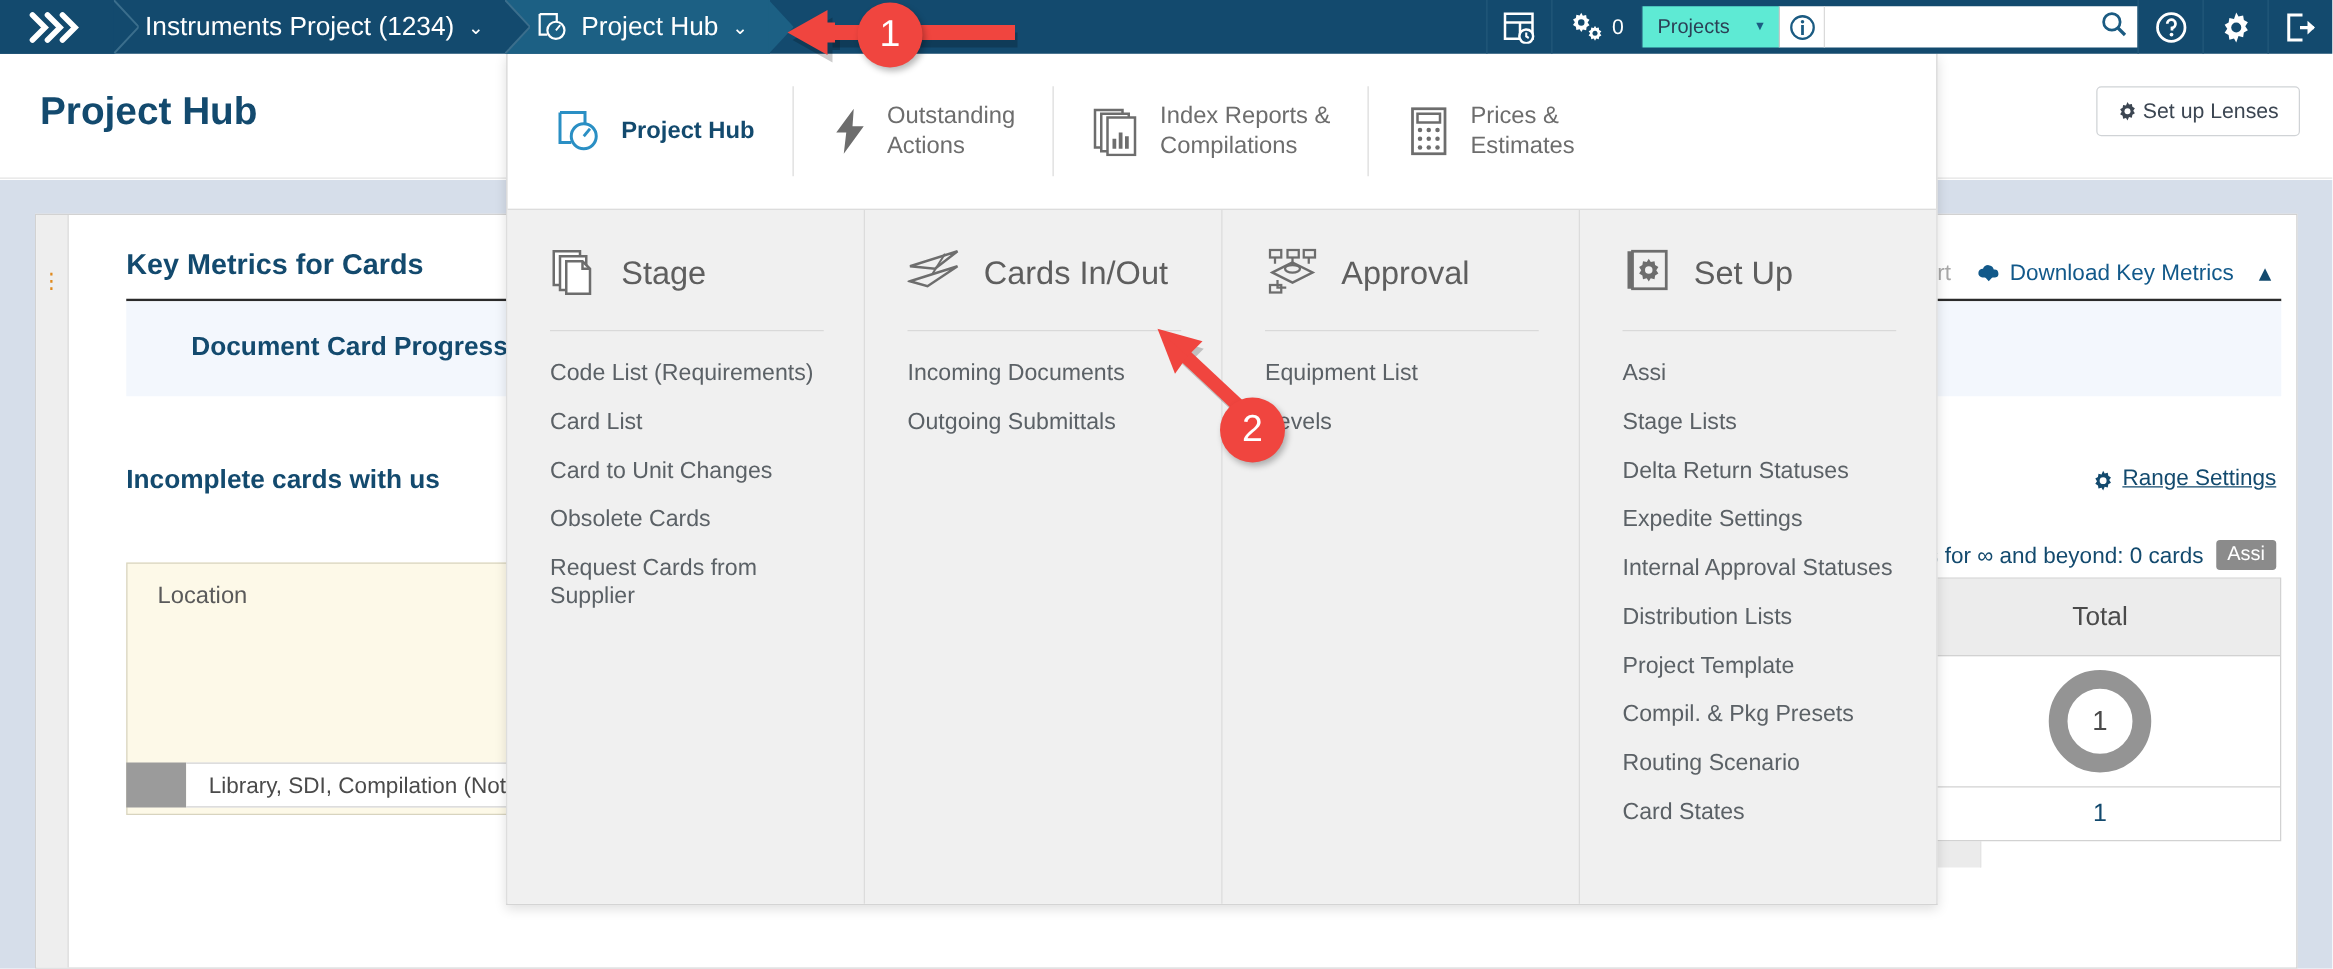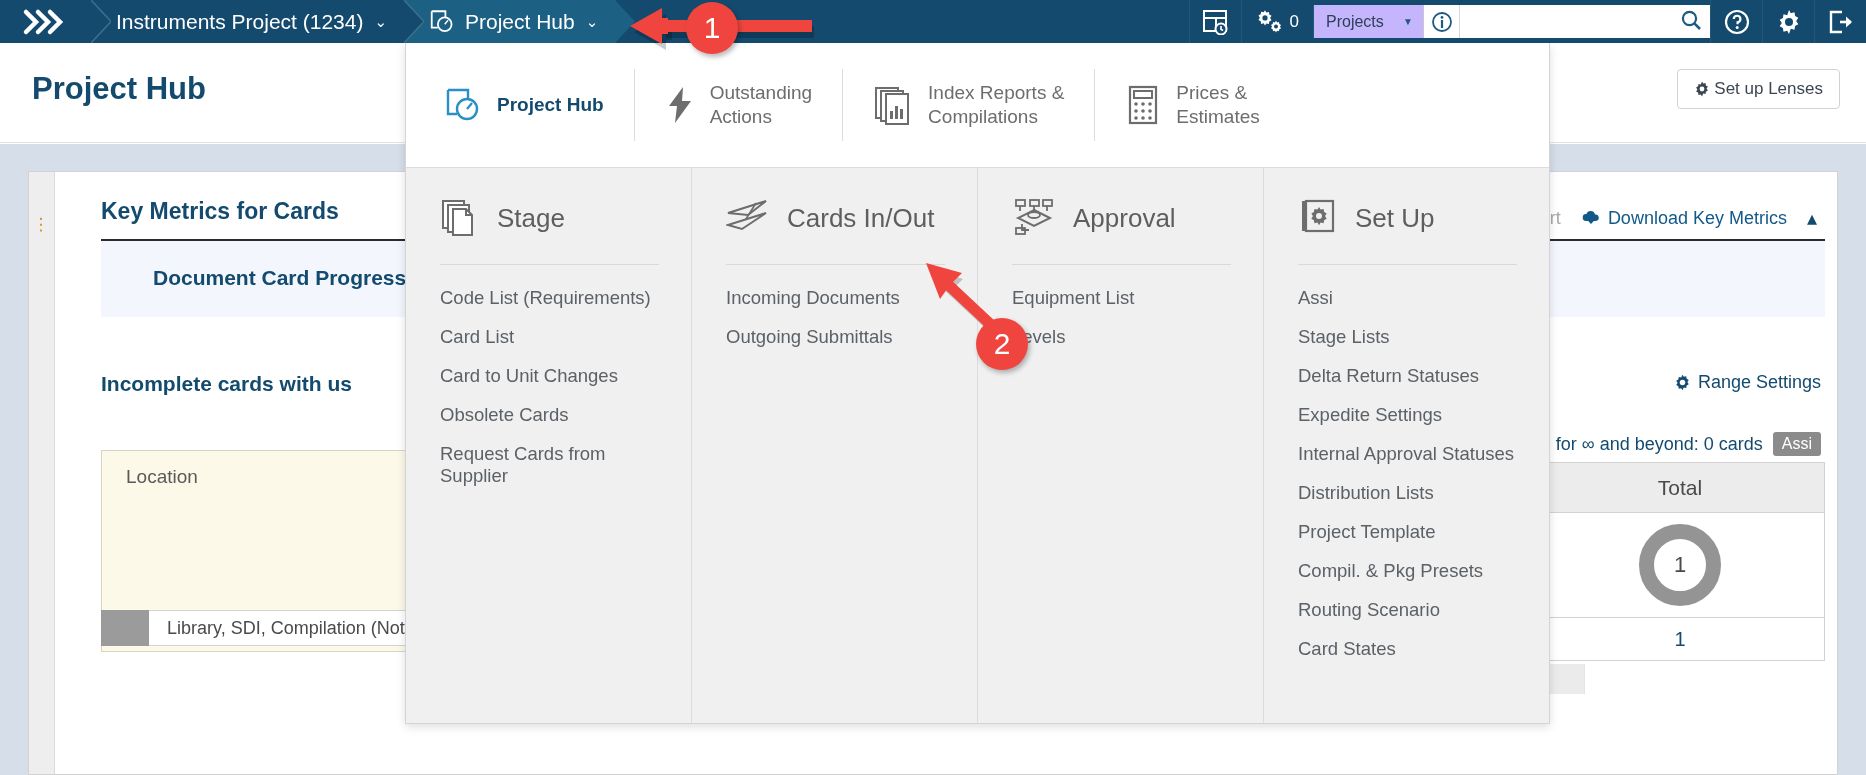--- a/index.html
+++ b/index.html
@@ -41,21 +41,21 @@
     color: #ffffff; border-left: 1px solid #23587a;
   }
   .tb-gear {
     display: flex; align-items: center; justify-content: center; gap: 6px;
     padding: 0 14px; color: #fff; font-size: 17px; border-left: 1px solid #23587a;
   }
   .searchgroup {
     display: flex; align-items: center; margin: 5px 0; border-left: 1px solid #23587a;
   }
   .proj-select {
-    height: 33px; background: #c4b5fd; color: #2b3f55; font-size: 16px;
+    height: 33px; background: #5eead4; color: #2b3f55; font-size: 16px;
     display: flex; align-items: center; justify-content: space-between;
     padding: 0 10px 0 12px; width: 110px; border-right: 1px solid #c8c8c8;
   }
   .proj-select .dn { font-size: 10px; color:#1b5b82; }
   .info-btn {
     height: 33px; width: 36px; background: #ffffff; display: flex;
     align-items: center; justify-content: center; border-right: 1px solid #dadada;
   }
   .search-field {
     height: 33px; width: 250px; background: #ffffff; display: flex;
@@ -122,21 +122,21 @@
   .orange-ring {
     position: absolute; left: 332px; top: 33px; width: 18px; height: 18px;
     border: 2px solid #2f6fa8; border-radius: 50%;
   }
   .sub-label {
     position: absolute; left: 46px; top: 200px; font-size: 21px;
     color: #134a6e; font-weight: bold;
   }
   .range-settings {
     position: absolute; right: 16px; top: 200px; font-size: 18px; color: #134a6e;
-    display: flex; align-items: center; gap: 7px;
+    display: flex; align-items: flex-end; gap: 7px; text-decoration: underline;
   }
   .cols-note {
     position: absolute; right: 16px; top: 260px; font-size: 18px; color: #134a6e;
     display: flex; align-items: center; gap: 10px; white-space: nowrap;
   }
   .show-pill {
     background: #8b8b8b; color: #fff; font-size: 16px; border-radius: 3px;
     padding: 3px 9px;
   }
   .locbox {
@@ -153,21 +153,21 @@
     display: flex; align-items: center; padding-left: 18px;
     font-size: 18px; color: #4a4a4a; overflow: hidden; white-space: nowrap;
   }
 
   
   .rtable {
     position: absolute; right: 12px; top: 290px; width: 290px;
     border: 1px solid #d2d2d2; background: #fff;
   }
   .rtable-head {
-    height: 50px; background: #ececec; border-bottom: 1px solid #d2d2d2;
+    height: 62px; background: #ececec; border-bottom: 1px solid #d2d2d2;
     display: flex; align-items: center; justify-content: center;
     font-size: 21px; color: #4a4a4a;
   }
   .rtable-cell {
     height: 105px; display: flex; align-items: center; justify-content: center;
     border-bottom: 1px solid #d2d2d2;
   }
   .donut {
     width: 82px; height: 82px; border-radius: 50%;
     border: 15px solid #949494; display: flex; align-items: center; justify-content: center;

